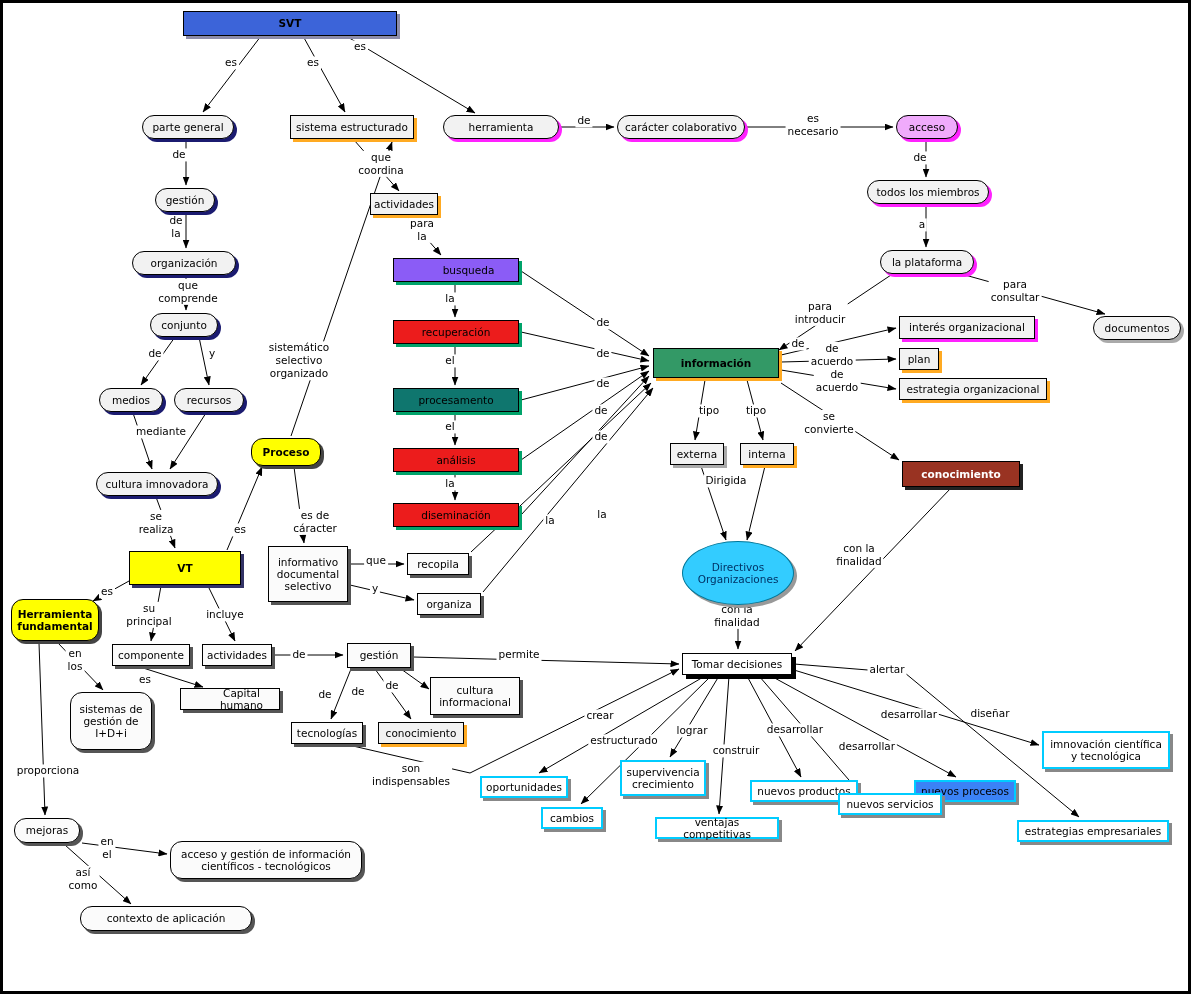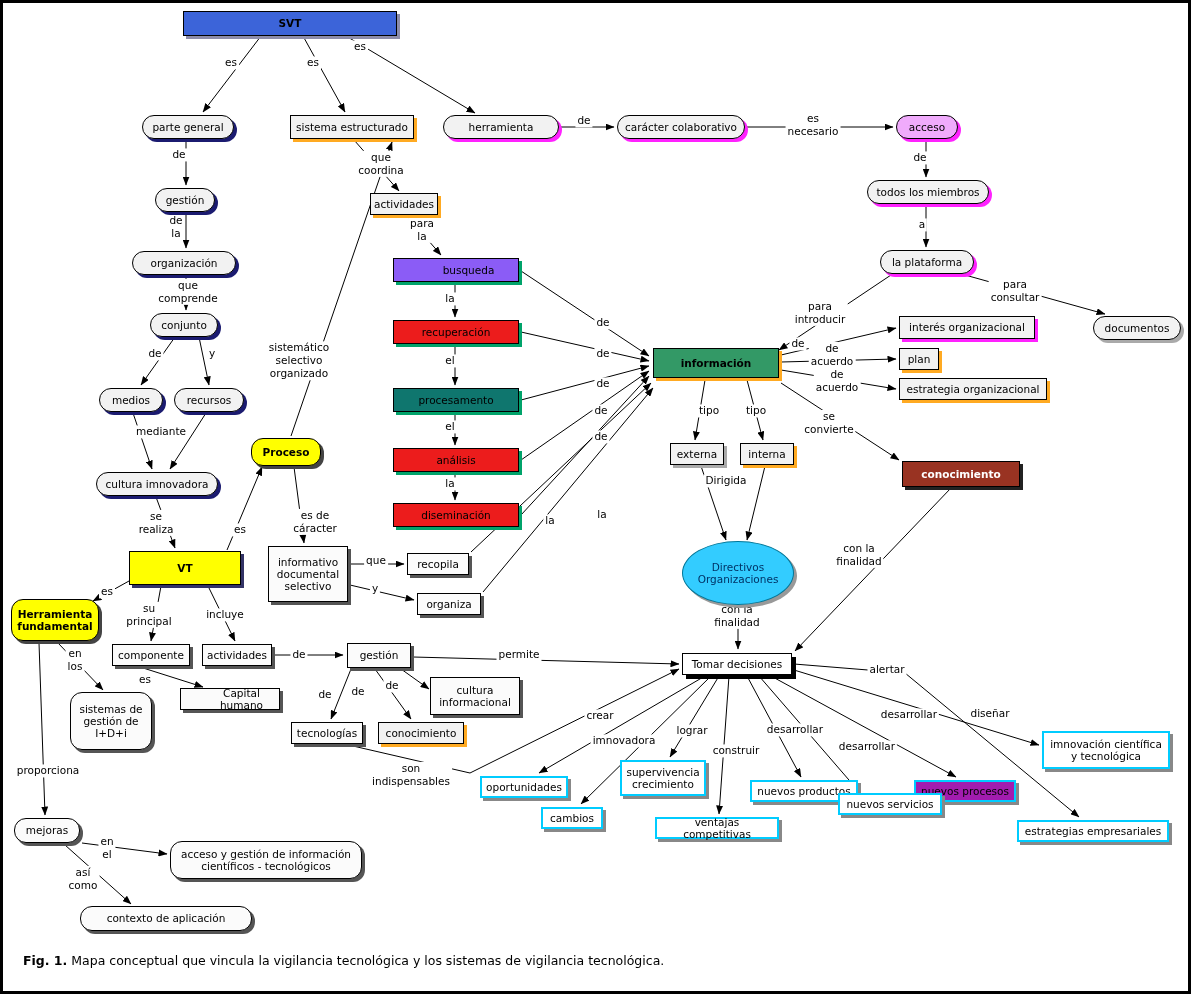--- a/index.html
+++ b/index.html
@@ -178,21 +178,21 @@
       <div class="edge-label" style="left: 795px; top: 341px;">de</div>
       <div class="edge-label" style="left: 829px; top: 352px;">de acuerdo</div>
       <div class="edge-label" style="left: 834px; top: 378px;">de acuerdo</div>
       <div class="edge-label" style="left: 706px; top: 408px;">tipo</div>
       <div class="edge-label" style="left: 753px; top: 408px;">tipo</div>
       <div class="edge-label" style="left: 723px; top: 478px;">Dirigida</div>
       <div class="edge-label" style="left: 826px; top: 420px;">se convierte</div>
       <div class="edge-label" style="left: 734px; top: 613px;">con la finalidad</div>
       <div class="edge-label" style="left: 856px; top: 552px;">con la finalidad</div>
       <div class="edge-label" style="left: 597px; top: 713px;">crear</div>
-      <div class="edge-label" style="left: 621px; top: 738px;">imnovadora</div>
+      <div class="edge-label" style="left: 621px; top: 738px;">estructurado</div>
       <div class="edge-label" style="left: 689px; top: 728px;">lograr</div>
       <div class="edge-label" style="left: 733px; top: 748px;">construir</div>
       <div class="edge-label" style="left: 792px; top: 727px;">desarrollar</div>
       <div class="edge-label" style="left: 864px; top: 744px;">desarrollar</div>
       <div class="edge-label" style="left: 906px; top: 712px;">desarrollar</div>
       <div class="edge-label" style="left: 987px; top: 711px;">diseñar</div>
       <div class="edge-label" style="left: 884px; top: 667px;">alertar</div>
       <div class="edge-label" style="left: 408px; top: 772px;">son indispensables</div>
     </div>
 
@@ -247,29 +247,25 @@
 gestión de
 I+D+i</div>
       <div class="node" style="left: 288px; top: 719px; width: 72px; height: 22px; background: rgb(251, 251, 251); box-shadow: rgb(85, 85, 85) 3px 3px 0px; border: 1px solid rgb(0, 0, 0);">tecnologías</div>
       <div class="node" style="left: 375px; top: 719px; width: 86px; height: 22px; background: rgb(242, 242, 242); box-shadow: rgb(255, 170, 34) 3px 3px 0px; border: 1px solid rgb(0, 0, 0);">conocimiento</div>
       <div class="node" style="left: 1039px; top: 728px; width: 128px; height: 38px; background: rgb(255, 255, 255); box-shadow: rgb(136, 136, 136) 3px 3px 0px; border: 2px solid rgb(0, 204, 255);">imnovación científica
 y tecnológica</div>
       <div class="node" style="left: 617px; top: 757px; width: 86px; height: 36px; background: rgb(255, 255, 255); box-shadow: rgb(136, 136, 136) 3px 3px 0px; border: 2px solid rgb(0, 204, 255);">supervivencia
 crecimiento</div>
       <div class="node" style="left: 477px; top: 773px; width: 88px; height: 22px; background: rgb(255, 255, 255); box-shadow: rgb(136, 136, 136) 3px 3px 0px; border: 2px solid rgb(0, 204, 255);">oportunidades</div>
       <div class="node" style="left: 747px; top: 777px; width: 108px; height: 22px; background: rgb(255, 255, 255); box-shadow: rgb(136, 136, 136) 3px 3px 0px; border: 2px solid rgb(0, 204, 255);">nuevos productos</div>
-      <div class="node" style="left: 911px; top: 777px; width: 102px; height: 22px; background: #a21caf; box-shadow: rgb(136, 136, 136) 3px 3px 0px; border: 2px solid rgb(0, 204, 255);">nuevos procesos</div>
+      <div class="node" style="left: 911px; top: 777px; width: 102px; height: 22px; background: #3b82f6; box-shadow: rgb(136, 136, 136) 3px 3px 0px; border: 2px solid rgb(0, 204, 255);">nuevos procesos</div>
       <div class="node" style="left: 538px; top: 804px; width: 62px; height: 22px; background: rgb(255, 255, 255); box-shadow: rgb(136, 136, 136) 3px 3px 0px; border: 2px solid rgb(0, 204, 255);">cambios</div>
       <div class="node" style="left: 652px; top: 814px; width: 124px; height: 22px; background: rgb(255, 255, 255); box-shadow: rgb(136, 136, 136) 3px 3px 0px; border: 2px solid rgb(0, 204, 255);">ventajas competitivas</div>
       <div class="node" style="left: 11px; top: 815px; width: 66px; height: 25px; background: rgb(251, 251, 251); box-shadow: rgb(85, 85, 85) 3px 3px 0px; border: 1px solid rgb(0, 0, 0); border-radius: 12px;">mejoras</div>
       <div class="node" style="left: 835px; top: 790px; width: 104px; height: 22px; background: rgb(255, 255, 255); box-shadow: rgb(136, 136, 136) 3px 3px 0px; border: 2px solid rgb(0, 204, 255);">nuevos servicios</div>
       <div class="node" style="left: 1014px; top: 817px; width: 152px; height: 22px; background: rgb(255, 255, 255); box-shadow: rgb(136, 136, 136) 3px 3px 0px; border: 2px solid rgb(0, 204, 255);">estrategias empresariales</div>
       <div class="node" style="left: 167px; top: 838px; width: 192px; height: 38px; background: rgb(251, 251, 251); box-shadow: rgb(85, 85, 85) 3px 3px 0px; border: 1px solid rgb(0, 0, 0); border-radius: 12px;">acceso y gestión de información
 científicos - tecnológicos</div>
       <div class="node" style="left: 77px; top: 903px; width: 172px; height: 25px; background: rgb(251, 251, 251); box-shadow: rgb(85, 85, 85) 3px 3px 0px; border: 1px solid rgb(0, 0, 0); border-radius: 12px;">contexto de aplicación</div>
     </div>
 
-  <div class="caption">
-    <span class="bold">Fig. 1.</span>
-    <span>Mapa conceptual que vincula la vigilancia tecnológica y los sistemas de vigilancia tecnológica.</span>
-  </div>
 
 </div>
 
 </body></html>

